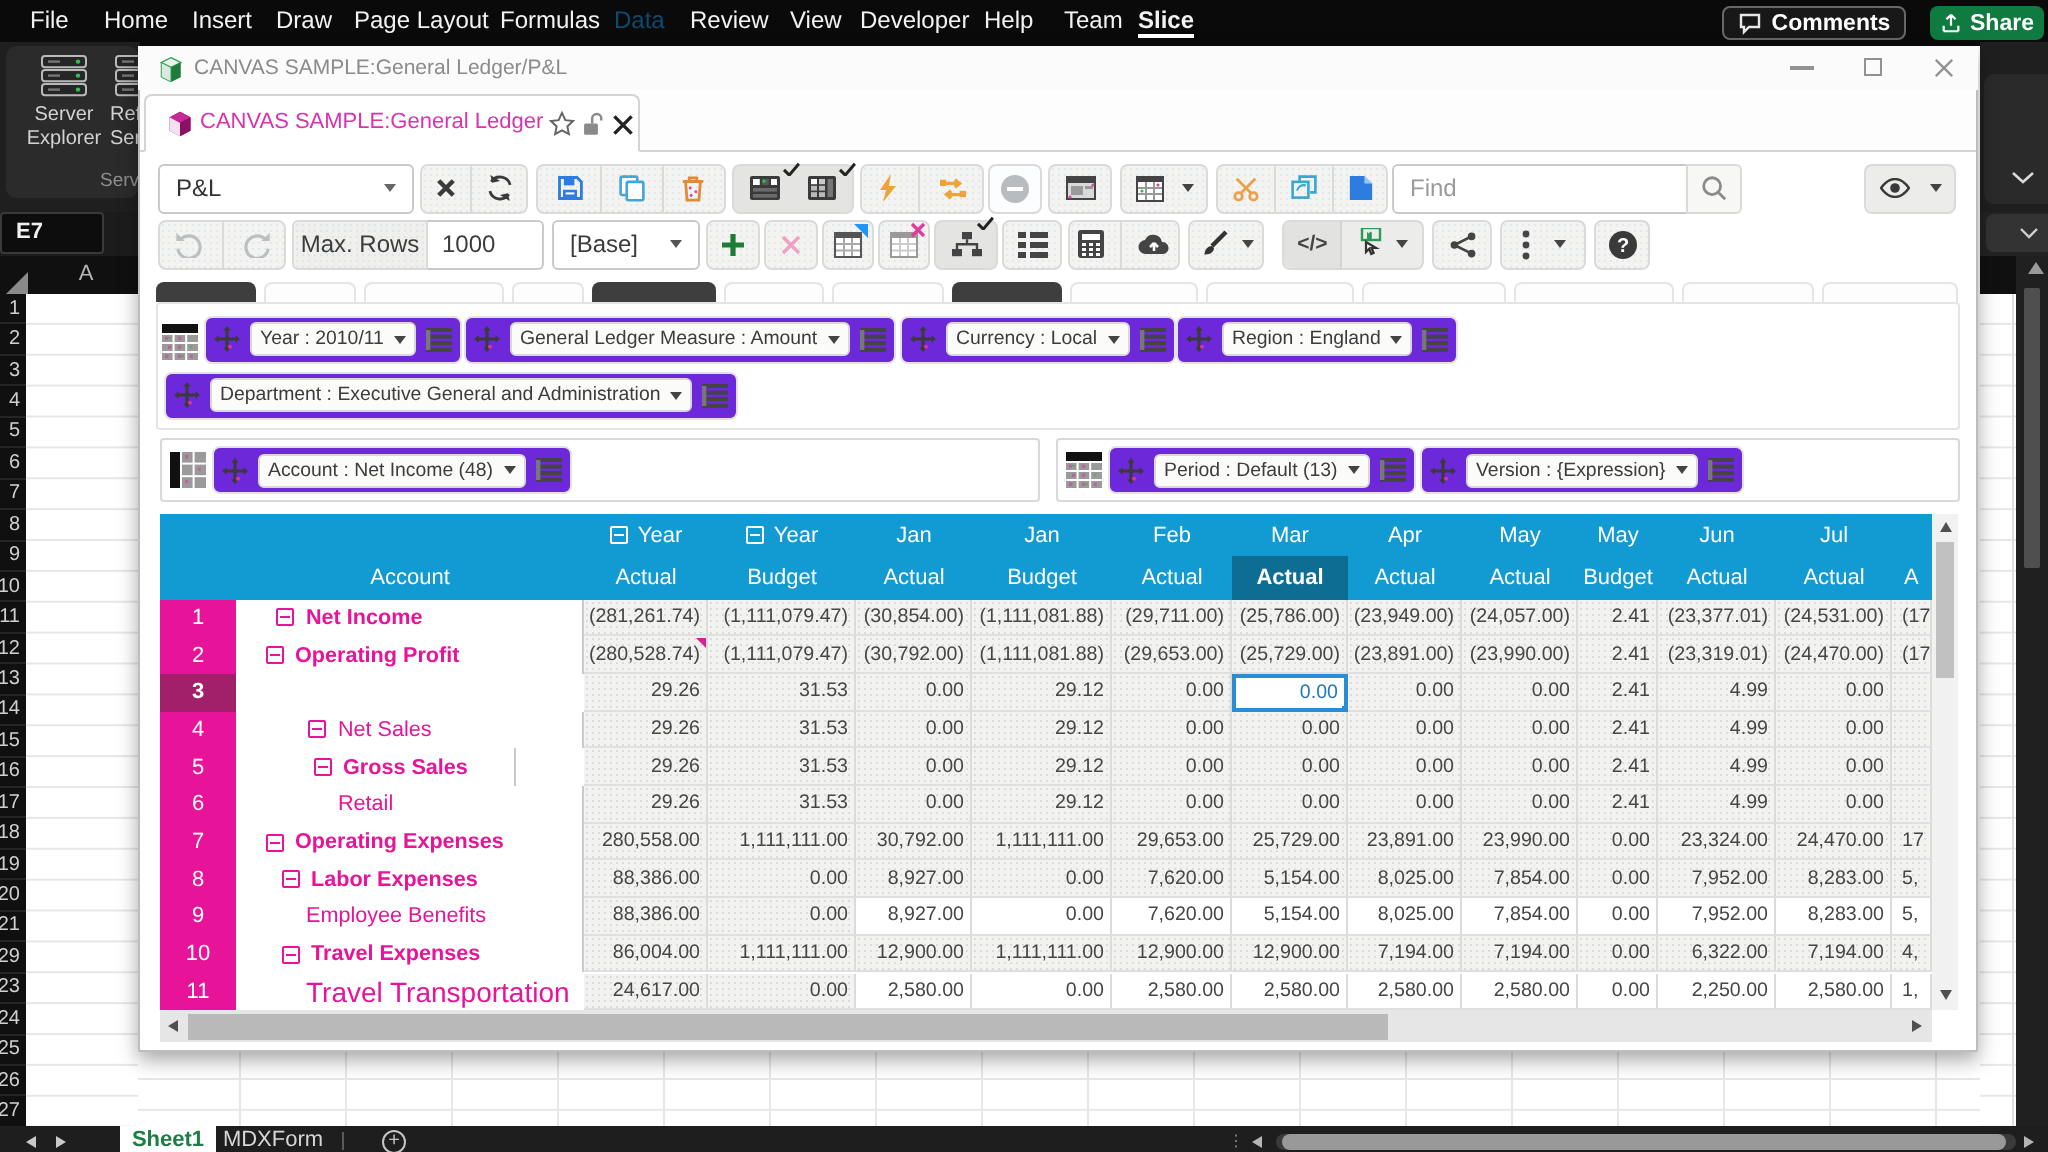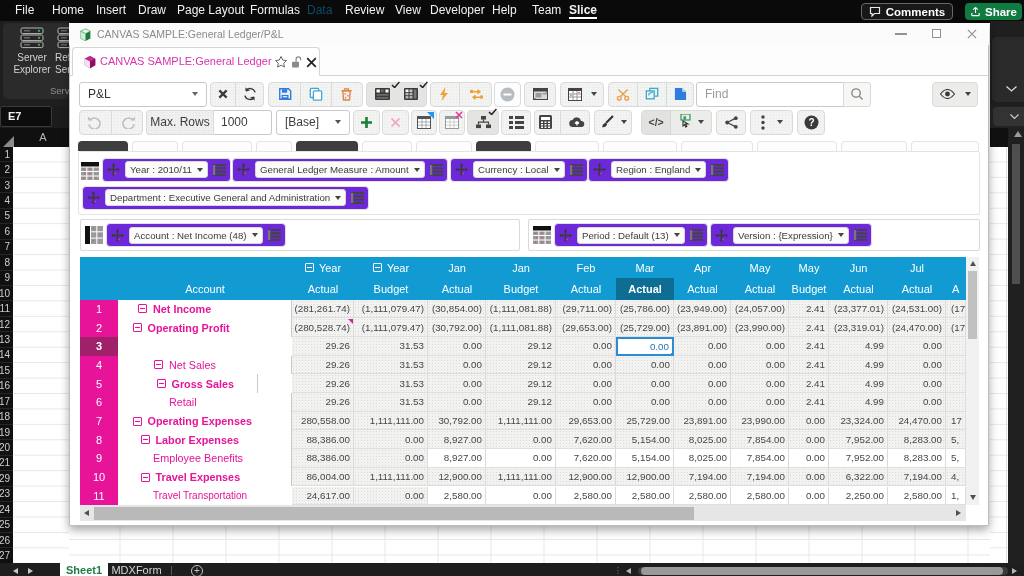--- a/index.html
+++ b/index.html
@@ -810,21 +810,21 @@
 <div class="a c cg" style="left:486px;top:467.79999999999995px;width:70px;height:18.7px;">1,111,111.00</div>
 <div class="a c cg" style="left:556px;top:467.79999999999995px;width:60px;height:18.7px;">12,900.00</div>
 <div class="a c cg" style="left:616px;top:467.79999999999995px;width:58px;height:18.7px;">12,900.00</div>
 <div class="a c cg" style="left:674px;top:467.79999999999995px;width:57px;height:18.7px;">7,194.00</div>
 <div class="a c cg" style="left:731px;top:467.79999999999995px;width:58px;height:18.7px;">7,194.00</div>
 <div class="a c cg" style="left:789px;top:467.79999999999995px;width:40px;height:18.7px;">0.00</div>
 <div class="a c cg" style="left:829px;top:467.79999999999995px;width:59px;height:18.7px;">6,322.00</div>
 <div class="a c cg" style="left:888px;top:467.79999999999995px;width:58px;height:18.7px;">7,194.00</div>
 <div class="a c cg" style="left:946px;top:467.79999999999995px;width:20px;height:18.7px;justify-content:flex-start;padding-left:5px;">4,</div>
 <div class="a rn" style="left:80px;top:486.5px;width:38px;height:18.7px;">11</div>
-<div class="a c acct" style="left:118px;top:486.5px;width:198px;height:18.7px;padding-left:33px;font-weight:normal;font-size:10px"><span style="width:2px"></span>Travel Transportation</div>
+<div class="a c acct" style="left:118px;top:486.5px;width:198px;height:18.7px;padding-left:33px;font-weight:normal;font-size:14px"><span style="width:2px"></span>Travel Transportation</div>
 <div class="a c cg" style="left:292px;top:486.5px;width:62px;height:18.7px;">24,617.00</div>
 <div class="a c cg" style="left:354px;top:486.5px;width:74px;height:18.7px;">0.00</div>
 <div class="a c cw" style="left:428px;top:486.5px;width:58px;height:18.7px;">2,580.00</div>
 <div class="a c cw" style="left:486px;top:486.5px;width:70px;height:18.7px;">0.00</div>
 <div class="a c cw" style="left:556px;top:486.5px;width:60px;height:18.7px;">2,580.00</div>
 <div class="a c cw" style="left:616px;top:486.5px;width:58px;height:18.7px;">2,580.00</div>
 <div class="a c cw" style="left:674px;top:486.5px;width:57px;height:18.7px;">2,580.00</div>
 <div class="a c cw" style="left:731px;top:486.5px;width:58px;height:18.7px;">2,580.00</div>
 <div class="a c cw" style="left:789px;top:486.5px;width:40px;height:18.7px;">0.00</div>
 <div class="a c cw" style="left:829px;top:486.5px;width:59px;height:18.7px;">2,250.00</div>

